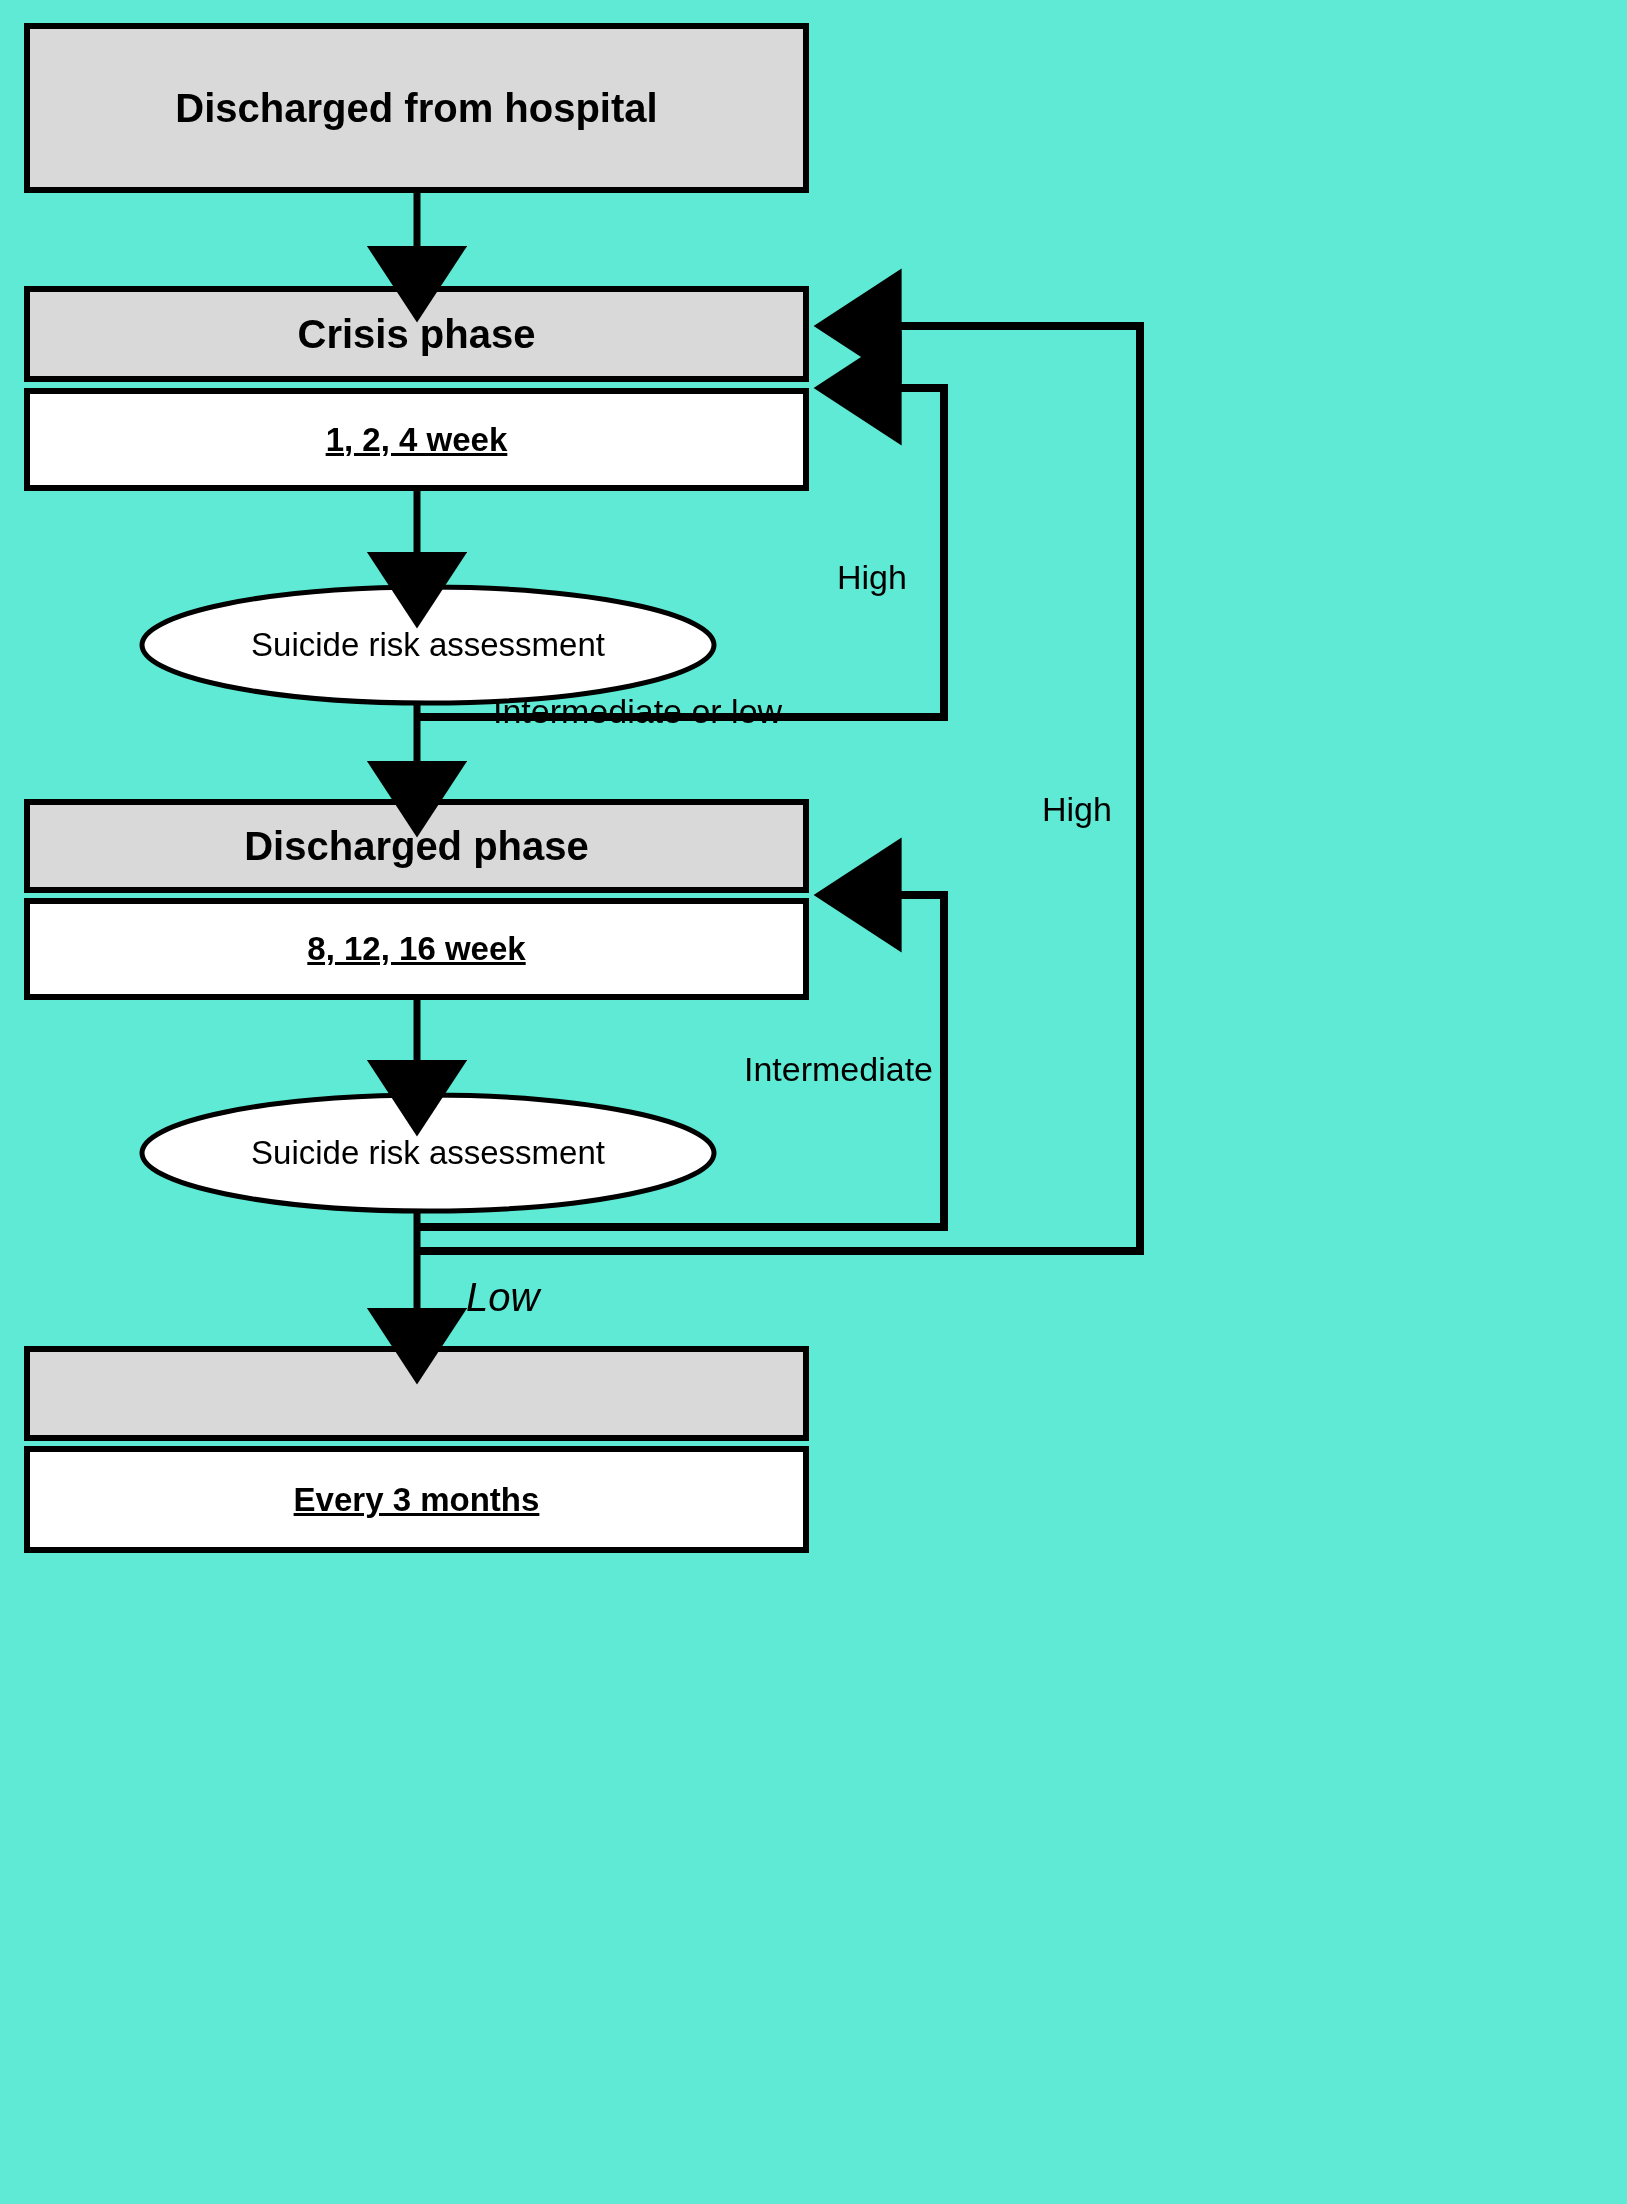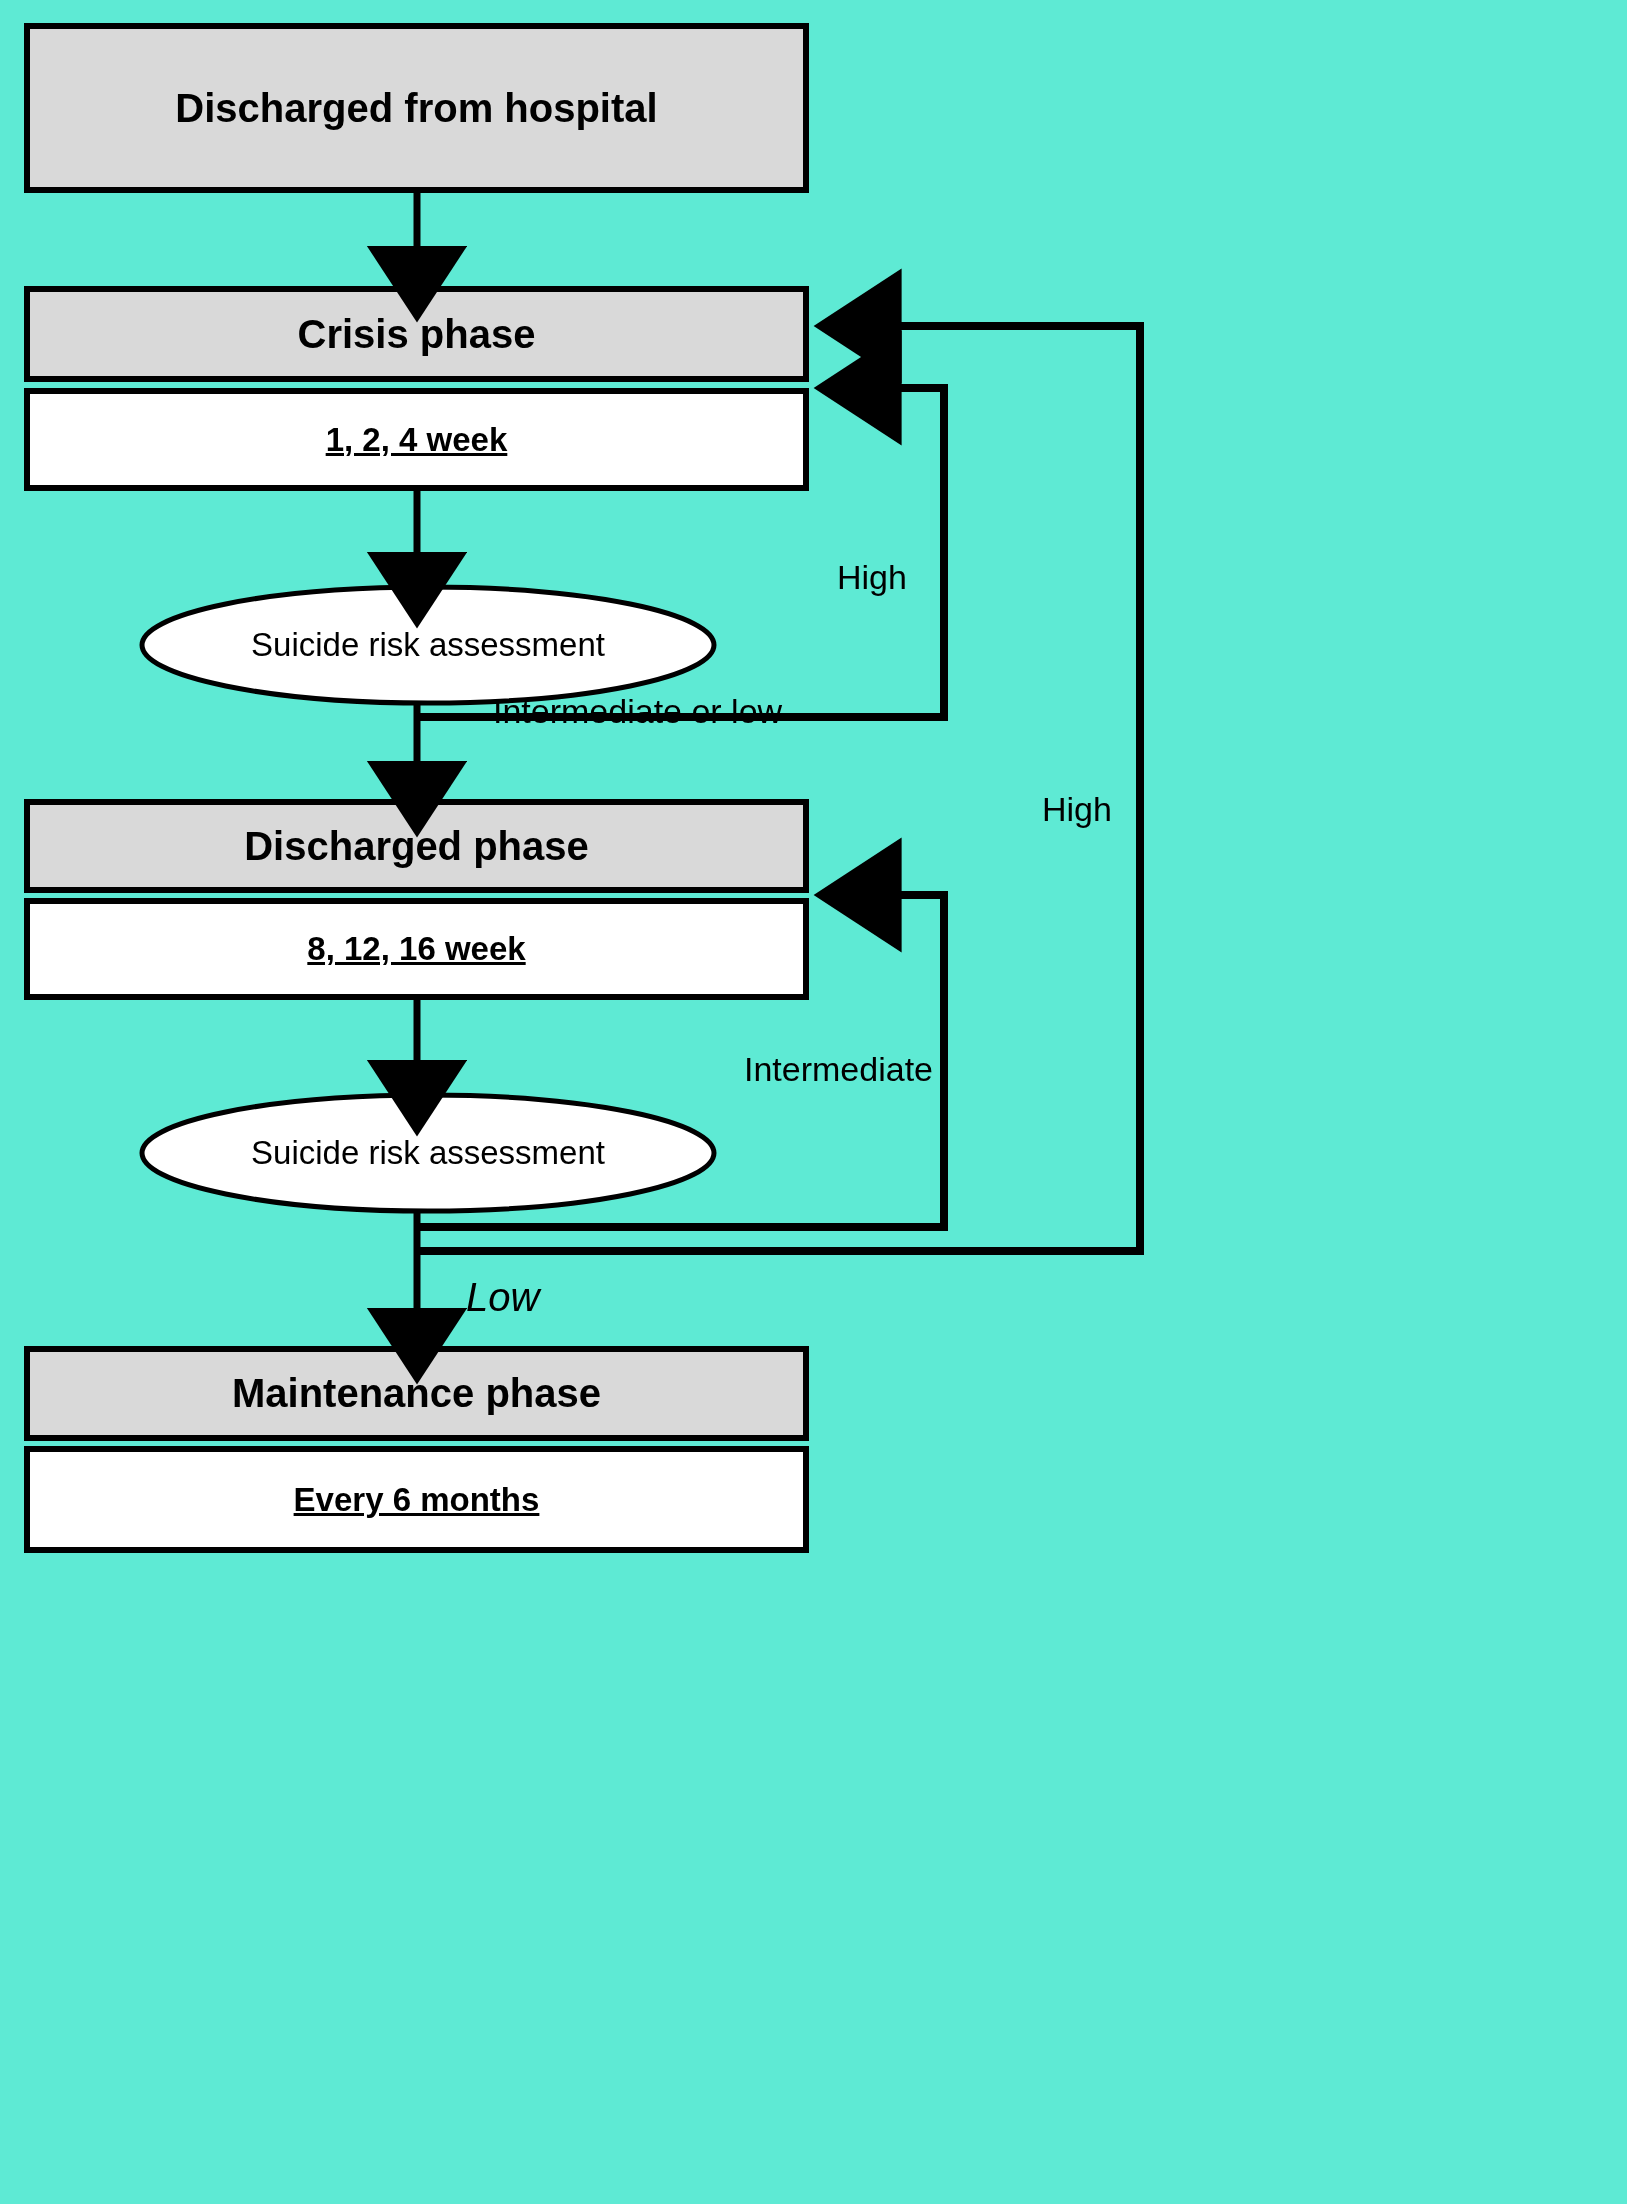--- a/index.html
+++ b/index.html
@@ -107,23 +107,22 @@
   <div class="node-label interval-label" style="left:27px;top:391px;width:779px;height:97px;">1, 2, 4 week</div>
 
   <div class="node-label ellipse-label" style="left:142px;top:587px;width:572px;height:116px;">Suicide risk assessment</div>
 
   <div class="node-label phase-label" style="left:27px;top:802px;width:779px;height:88px;">Discharged phase</div>
 
   <div class="node-label interval-label" style="left:27px;top:901px;width:779px;height:96px;">8, 12, 16 week</div>
 
   <div class="node-label ellipse-label" style="left:142px;top:1095px;width:572px;height:116px;">Suicide risk assessment</div>
 
-  <div class="node-label phase-label" style="left:27px;top:1349px;width:779px;height:89px;">Maintenance phase</div>
 
-  <div class="node-label interval-label" style="left:27px;top:1449px;width:779px;height:101px;">Every 6 months</div>
+  <div class="node-label interval-label" style="left:27px;top:1449px;width:779px;height:101px;">Every 3 months</div>
 
   <div class="edge-label" style="left:837px;top:558px;">High</div>
 
   <div class="edge-label" style="left:493px;top:692px;">Intermediate or low</div>
 
   <div class="edge-label" style="left:1042px;top:790px;">High</div>
 
   <div class="edge-label" style="left:728px;top:1050px;margin-left:16px;">Intermediate</div>
 
   <div class="edge-label" style="left:466px;top:1275px;font-size:40px;font-style:italic;">Low</div>

